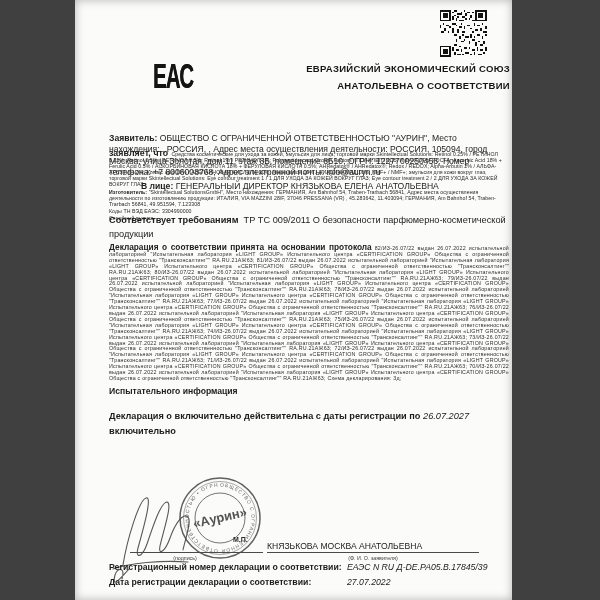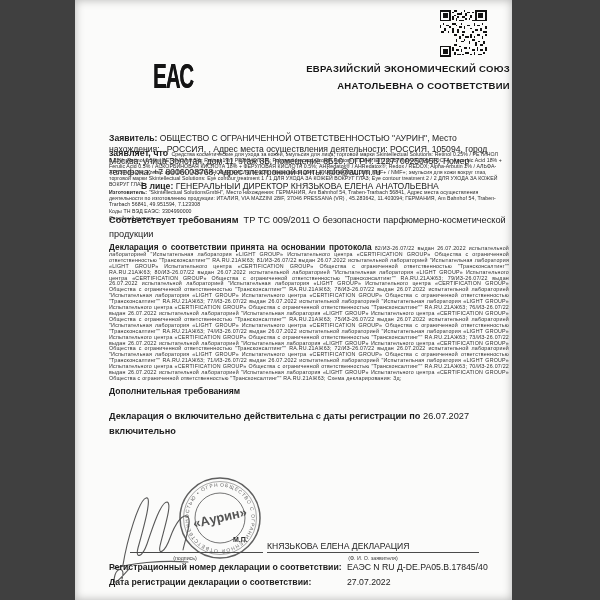--- a/index.html
+++ b/index.html
@@ -14,21 +14,21 @@
   .tiny{font-size:5.2px;line-height:6.1px;letter-spacing:.08px;color:#2a2a2a;}
   .tinybasis{font-size:5.3px;line-height:5.9px;letter-spacing:.22px;color:#2f2f2f;text-align:justify;}
   .tiny .b,.tinybasis .b{color:#222;}
   .eac{font-size:24px;font-weight:bold;letter-spacing:-1px;transform:scale(.85,1.45);transform-origin:left top;
        color:#141414;text-shadow:.4px 0 0 currentColor;}
   .rule{border-bottom:1px solid #4a4a4a;height:0;}
   .graylbl{color:#3f3f3f;}
   .smalllbl{font-size:5.3px;color:#3c3c3c;text-align:center;}
   .stamp{opacity:.88;}
   .regrow{font-size:8.7px;}
-  .val{font-weight:normal;color:#222;}
+  .val{font-weight:normal;color:#222;font-style:italic;}
 </style>
 </head>
 <body>
 
 <div class="canvas">
   <div class="page">
 
     <div class="sec" style="left:363px;top:10px;width:50px;height:47px;">
       <svg width="50" height="47" viewBox="0 0 29 29" shape-rendering="crispEdges">
         <path fill="#121212" d="M0,0h7v7h-7z M22,0h7v7h-7z M0,22h7v7h-7z"></path>
@@ -57,21 +57,21 @@
 
     <div class="sec" style="left:34px;top:214px;width:400px;font-size:9.2px;line-height:13.5px;">
       <span class="b">Соответствует требованиям</span>&nbsp; <span>ТР ТС 009/2011 О безопасности парфюмерно-косметической продукции</span>
     </div>
 
     <div class="sec tinybasis" style="left:34px;top:245px;width:400px;">
       <span class="b" style="font-size:8.3px;letter-spacing:0;">Декларация о соответствии принята на основании протокола</span>
       <span>82/ИЗ-26.07/22 выдан 26.07.2022  испытательной лабораторией "Испытательная лаборатория «LIGHT GROUP» Испытательного центра «CERTIFICATION GROUP» Общества с ограниченной ответственностью "Трансконсалтинг"" RA.RU.21АЖ63;  81/ИЗ-26.07/22 выдан 26.07.2022  испытательной лабораторией "Испытательная лаборатория «LIGHT GROUP» Испытательного центра «CERTIFICATION GROUP» Общества с ограниченной ответственностью "Трансконсалтинг"" RA.RU.21АЖ63;  80/ИЗ-26.07/22 выдан 26.07.2022  испытательной лабораторией "Испытательная лаборатория «LIGHT GROUP» Испытательного центра «CERTIFICATION GROUP» Общества с ограниченной ответственностью "Трансконсалтинг"" RA.RU.21АЖ63;  79/ИЗ-26.07/22 выдан 26.07.2022  испытательной лабораторией "Испытательная лаборатория «LIGHT GROUP» Испытательного центра «CERTIFICATION GROUP» Общества с ограниченной ответственностью "Трансконсалтинг"" RA.RU.21АЖ63;  78/ИЗ-26.07/22 выдан 26.07.2022  испытательной лабораторией "Испытательная лаборатория «LIGHT GROUP» Испытательного центра «CERTIFICATION GROUP» Общества с ограниченной ответственностью "Трансконсалтинг"" RA.RU.21АЖ63;  77/ИЗ-26.07/22 выдан 26.07.2022  испытательной лабораторией "Испытательная лаборатория «LIGHT GROUP» Испытательного центра «CERTIFICATION GROUP» Общества с ограниченной ответственностью "Трансконсалтинг"" RA.RU.21АЖ63;  76/ИЗ-26.07/22 выдан 26.07.2022  испытательной лабораторией "Испытательная лаборатория «LIGHT GROUP» Испытательного центра «CERTIFICATION GROUP» Общества с ограниченной ответственностью "Трансконсалтинг"" RA.RU.21АЖ63;  75/ИЗ-26.07/22 выдан 26.07.2022  испытательной лабораторией "Испытательная лаборатория «LIGHT GROUP» Испытательного центра «CERTIFICATION GROUP» Общества с ограниченной ответственностью "Трансконсалтинг"" RA.RU.21АЖ63;  74/ИЗ-26.07/22 выдан 26.07.2022  испытательной лабораторией "Испытательная лаборатория «LIGHT GROUP» Испытательного центра «CERTIFICATION GROUP» Общества с ограниченной ответственностью "Трансконсалтинг"" RA.RU.21АЖ63;  73/ИЗ-26.07/22 выдан 26.07.2022  испытательной лабораторией "Испытательная лаборатория «LIGHT GROUP» Испытательного центра «CERTIFICATION GROUP» Общества с ограниченной ответственностью "Трансконсалтинг"" RA.RU.21АЖ63;  72/ИЗ-26.07/22 выдан 26.07.2022  испытательной лабораторией "Испытательная лаборатория «LIGHT GROUP» Испытательного центра «CERTIFICATION GROUP» Общества с ограниченной ответственностью "Трансконсалтинг"" RA.RU.21АЖ63;  71/ИЗ-26.07/22 выдан 26.07.2022  испытательной лабораторией "Испытательная лаборатория «LIGHT GROUP» Испытательного центра «CERTIFICATION GROUP» Общества с ограниченной ответственностью "Трансконсалтинг"" RA.RU.21АЖ63;  70/ИЗ-26.07/22 выдан 26.07.2022  испытательной лабораторией "Испытательная лаборатория «LIGHT GROUP» Испытательного центра «CERTIFICATION GROUP» Общества с ограниченной ответственностью "Трансконсалтинг"" RA.RU.21АЖ63;  Схема декларирования: 3д;</span>
     </div>
 
-    <div class="sec b" style="left:34px;top:386px;font-size:8.6px;">Дополнительная требованиям</div>
+    <div class="sec b" style="left:34px;top:386px;font-size:8.6px;">Испытательного информация</div>
 
     <div class="sec b" style="left:34px;top:409px;width:400px;font-size:9.2px;line-height:14.5px;">
       <span>Декларация о включительно действительна с даты регистрации по</span> <span class="val graylbl">26.07.2027</span> <span>включительно</span>
     </div>
 
     <div class="sec" style="left:18px;top:472px;width:130px;height:122px;">
       <svg width="130" height="122" viewBox="0 0 130 122">
         <g fill="none" stroke="#3c3c3c" stroke-width="1.1" opacity=".85" stroke-linecap="round">
           <path d="M30,93 C34,68 46,28 53,26 C60,23 50,58 45,76 C42,87 49,86 54,72 C60,54 68,30 74,30 C80,31 70,60 67,74 C65,84 72,80 77,66 C82,52 90,40 95,45 C99,49 92,68 90,78"></path>
           <path d="M20,97 C35,91 70,88 95,90"></path>
@@ -93,27 +93,27 @@
         </text>
         <text x="42" y="46" text-anchor="middle" font-size="13" font-weight="bold" fill="#3d3d3d" transform="rotate(-13 42 42)" font-family="Liberation Sans, sans-serif">«Аурин»</text>
       </svg>
     </div>
 
     <div class="sec b" style="left:158px;top:536px;font-size:7px;color:#2b2b2b;">М.П.</div>
 
     <div class="sec rule" style="left:55px;top:552px;width:133px;"></div>
     <div class="sec smalllbl" style="left:75px;top:555px;width:70px;">(подпись)</div>
 
-    <div class="sec" style="left:192px;top:541px;width:212px;font-size:8.6px;color:#222;">КНЯЗЬКОВА ЕЛЕНА ДЕКЛАРАЦИЯ</div>
+    <div class="sec" style="left:192px;top:541px;width:212px;font-size:8.6px;color:#222;">КНЯЗЬКОВА МОСКВА АНАТОЛЬЕВНА</div>
     <div class="sec rule" style="left:192px;top:552px;width:212px;"></div>
     <div class="sec smalllbl" style="left:192px;top:555px;width:212px;">(Ф. И. О. заявителя)</div>
 
     <div class="sec regrow" style="left:34px;top:562px;width:400px;">
       <span class="b">Регистрационный номер декларации о соответствии:</span>
-      <span class="val" style="position:absolute;left:238px;top:0;white-space:nowrap;">ЕАЭС N RU Д-DE.РА05.В.17845/40</span>
+      <span class="val" style="position:absolute;left:238px;top:0;white-space:nowrap;">ЕАЭС N RU Д-DE.РА05.В.17845/39</span>
     </div>
     <div class="sec regrow" style="left:34px;top:577px;width:400px;">
       <span class="b">Дата регистрации декларации о соответствии:</span>
       <span class="val" style="position:absolute;left:238px;top:0;white-space:nowrap;text-align:center;">27.07.2022</span>
     </div>
 
   </div>
 </div>
 
 </body></html>

